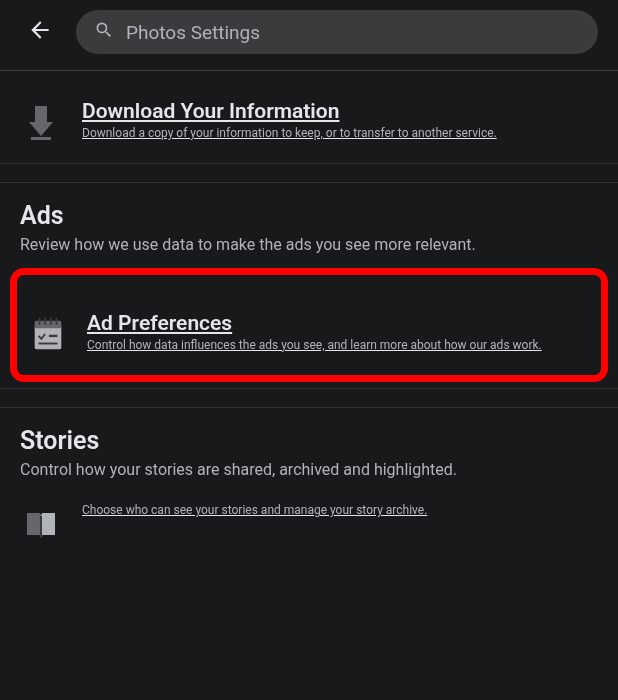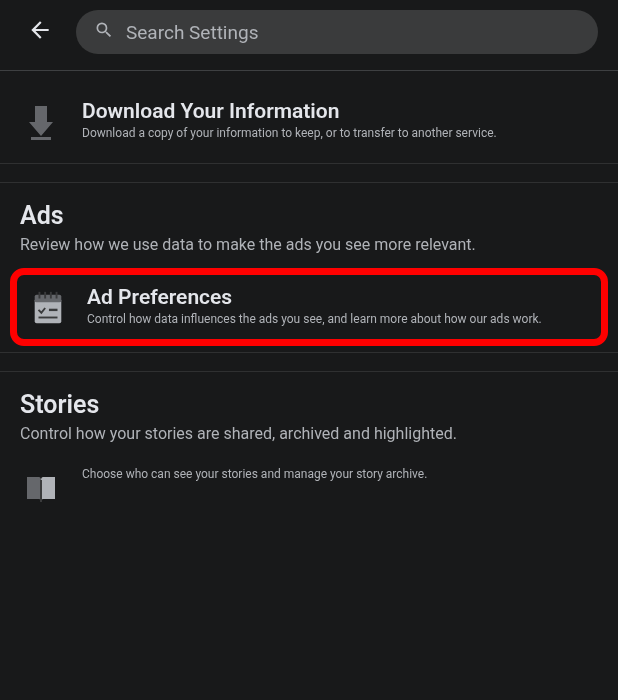--- a/index.html
+++ b/index.html
@@ -73,20 +73,21 @@
       align-items: center;
       justify-content: center;
       margin-top: 2px;
     }
     .item-icon svg {
       width: 40px;
       height: 40px;
     }
     .item-text {
       flex: 1;
+      text-decoration: underline;
     }
     .item-title {
       font-size: 21px;
       font-weight: 600;
       color: #e4e6eb;
       margin-bottom: 2px;
     }
     .item-description {
       font-size: 12px;
       color: #b0b3b8;
@@ -112,21 +113,22 @@
       font-size: 16px;
       color: #b0b3b8;
       line-height: 1.35;
     }
     .highlighted-item {
       border: 7px solid #ff0000;
       border-radius: 14px;
       margin: 4px 10px 4px 10px;
     }
     .highlighted-item .list-item {
-      padding: 10px 10px;
+      padding: 20px 10px;
+      margin-top: 16px;
     }
     .highlighted-item .item-icon {
       width: 38px;
       margin-left: 2px;
     }
   </style>
 </head>
 <body>
 
 <div class="header">
@@ -136,21 +138,21 @@
           <path d="M20 11H7.83l5.59-5.59L12 4l-8 8 8 8 1.41-1.41L7.83 13H20v-2z"></path>
         </svg>
     </span>
   </div>
   <div class="search-box">
     <span>
       <svg viewBox="0 0 24 24">
           <path d="M15.5 14h-.79l-.28-.27A6.471 6.471 0 0016 9.5 6.5 6.5 0 109.5 16c1.61 0 3.09-.59 4.23-1.57l.27.28v.79l5 4.99L20.49 19l-4.99-5zm-6 0C7.01 14 5 11.99 5 9.5S7.01 5 9.5 5 14 7.01 14 9.5 11.99 14 9.5 14z"></path>
         </svg>
     </span>
-    <span class="search-placeholder">Search Settings</span>
+    <span class="search-placeholder">Photos Settings</span>
   </div>
 </div>
 
 <div class="settings-list">
 
   <div class="list-item">
     <div class="item-icon">
       <svg viewBox="0 0 40 40">
         <path fill="#65676b" d="M14 4h12v16h6L20 34 8 20h6z"></path>
         <rect fill="#65676b" x="10" y="35" width="20" height="3"></rect>

